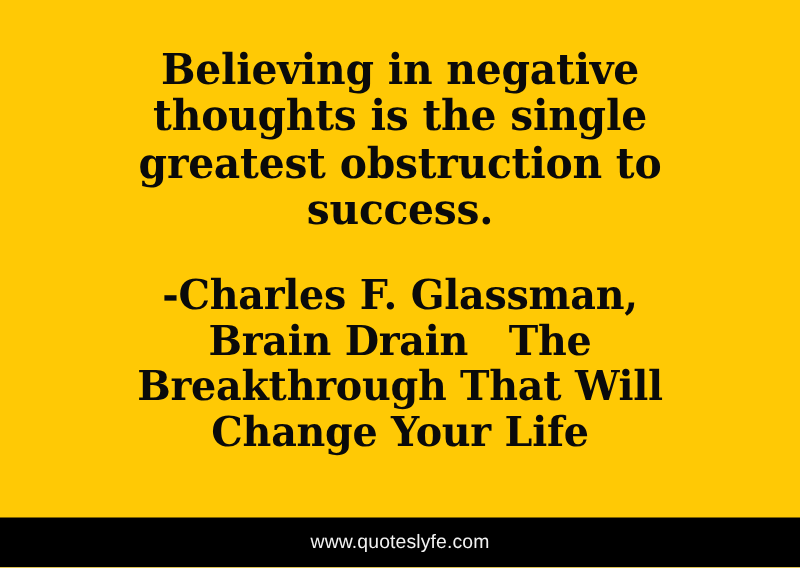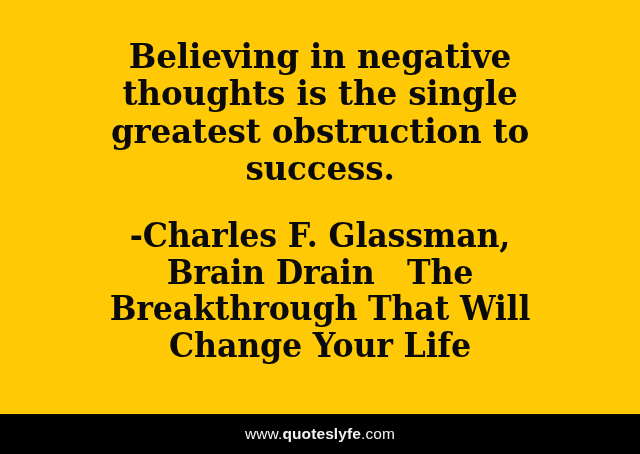--- a/index.html
+++ b/index.html
@@ -82,21 +82,21 @@
   }
 
   #footer-site {
     color: #f2f2f2;
     font-family: "Liberation Sans", sans-serif;
     font-size: 15.5px;
     letter-spacing: 0.1px;
     white-space: pre;
   }
   #footer-site .brand {
-    font-weight: bold;
+    font-weight: normal;
   }
 </style>
 </head>
 <body>
 
 <div id="quote-card">
 
   <div id="quote-body">
 
     <div id="quote-main" class="quote-text">

